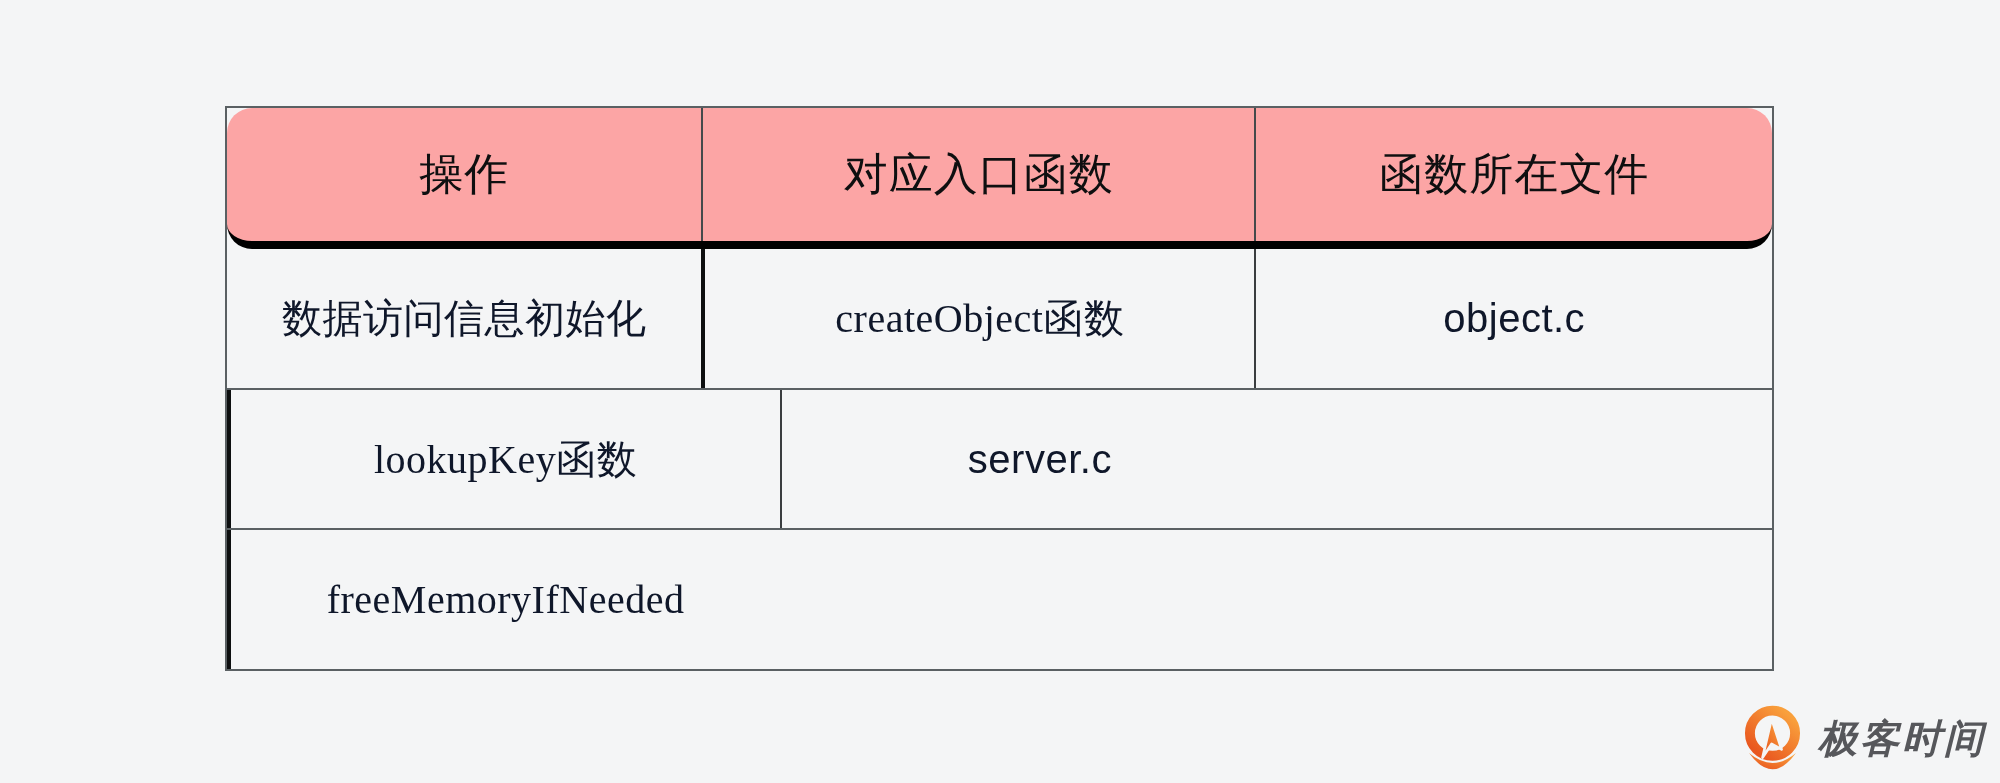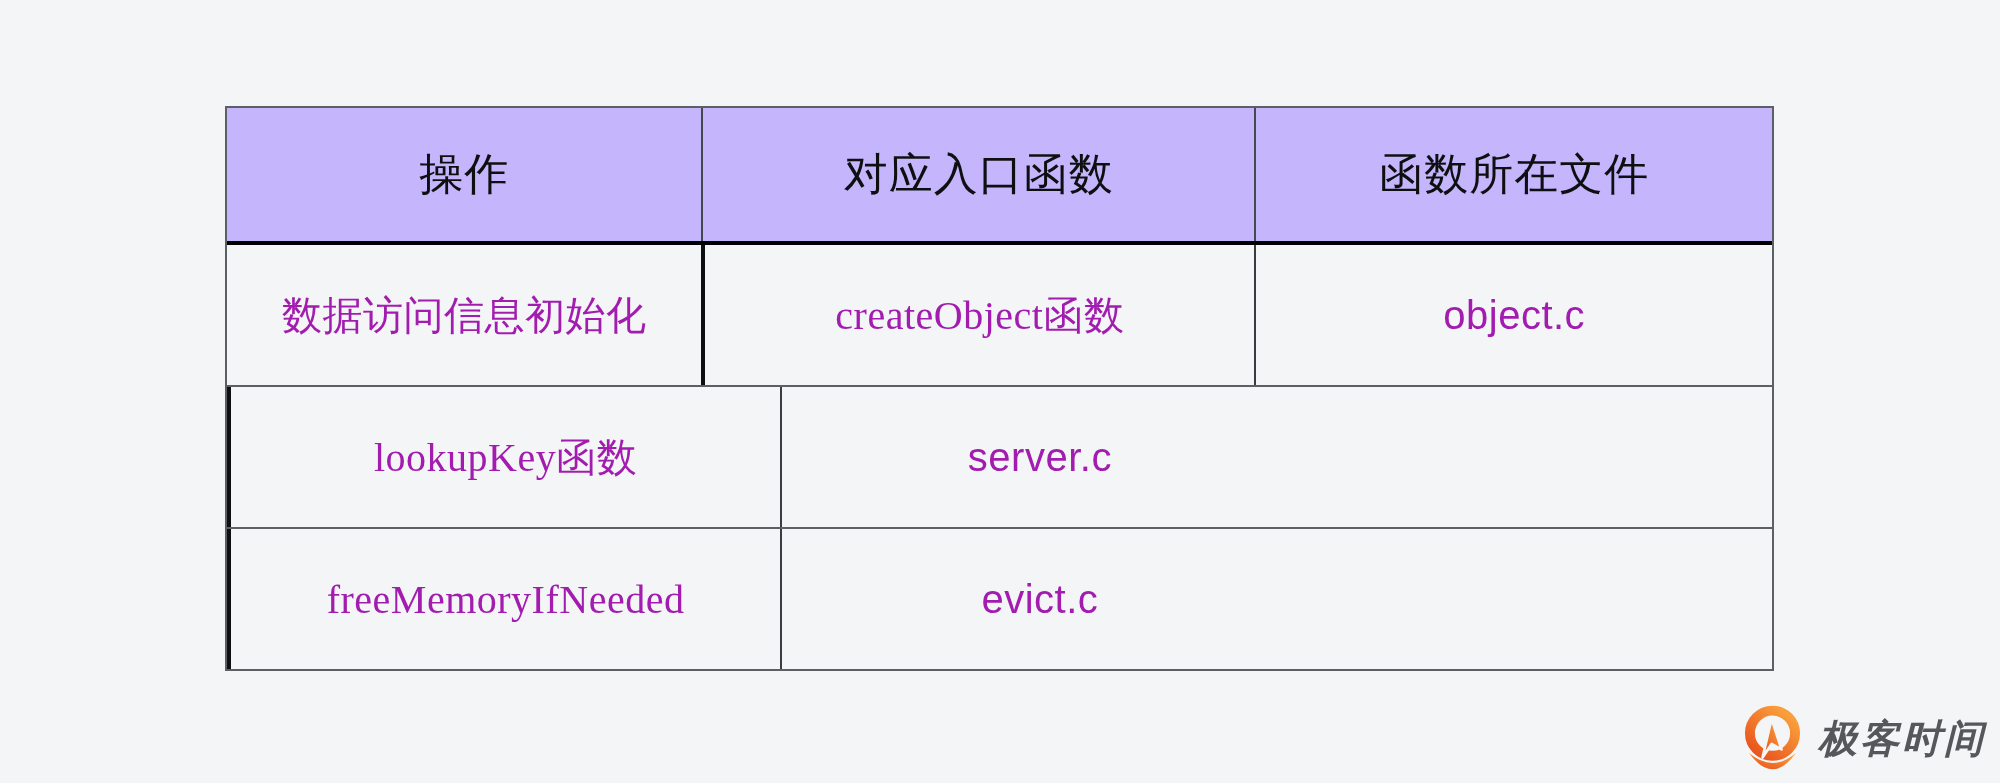--- a/index.html
+++ b/index.html
@@ -24,22 +24,23 @@
     height: 565px;
     box-sizing: border-box;
     border: 2px solid #5A6063;
     display: flex;
     flex-direction: column;
     background: #F4F5F6;
   }
   .thead {
     flex: 0 0 133px;
     display: flex;
-    background: #c4b5fd;
-    border-bottom: 4px solid #000000;
+    background: #fca5a5;
+    border-bottom: 8px solid #000000;
+    border-radius: 25px;
   }
   .th {
     box-sizing: border-box;
     display: flex;
     align-items: center;
     justify-content: center;
     font-size: 44px;
     color: #0E0F10;
     letter-spacing: 1px;
   }
@@ -51,21 +52,21 @@
     background: #F4F5F6;
   }
   .trow + .trow { border-top: 2px solid #5A6063; }
 
   .td {
     box-sizing: border-box;
     display: flex;
     align-items: center;
     justify-content: center;
     font-size: 40px;
-    color: #a21caf;
+    color: #0f172a;
     letter-spacing: 0.5px;
   }
   .c1 { width: 30.7%; }
   .c2 { width: 35.8%; font-family: Liberation Serif, serif; }
   .c3 { width: 33.5%; }
   .td.c2 { border-left: 4px solid #0D0F10; }
   .td.c3 { border-left: 2px solid #3A3D3F; }
 
   
   .logo {
@@ -109,21 +110,20 @@
     <div class="td c3">object.c</div>
   </div>
 
   <div class="trow">
     <div class="td c2">lookupKey函数</div>
     <div class="td c3">server.c</div>
   </div>
 
   <div class="trow">
     <div class="td c2">freeMemoryIfNeeded</div>
-    <div class="td c3">evict.c</div>
   </div>
 </div>
 
 <div class="logo">
   <span>
     <svg class="logo-icon-svg" width="65" height="71" viewBox="0 0 72 78" xmlns="http://www.w3.org/2000/svg">
       <defs>
         <linearGradient id="gt-grad" x1="85%" y1="8%" x2="15%" y2="92%">
           <stop offset="0%" stop-color="#F9A03C"></stop>
           <stop offset="100%" stop-color="#E9571F"></stop>

